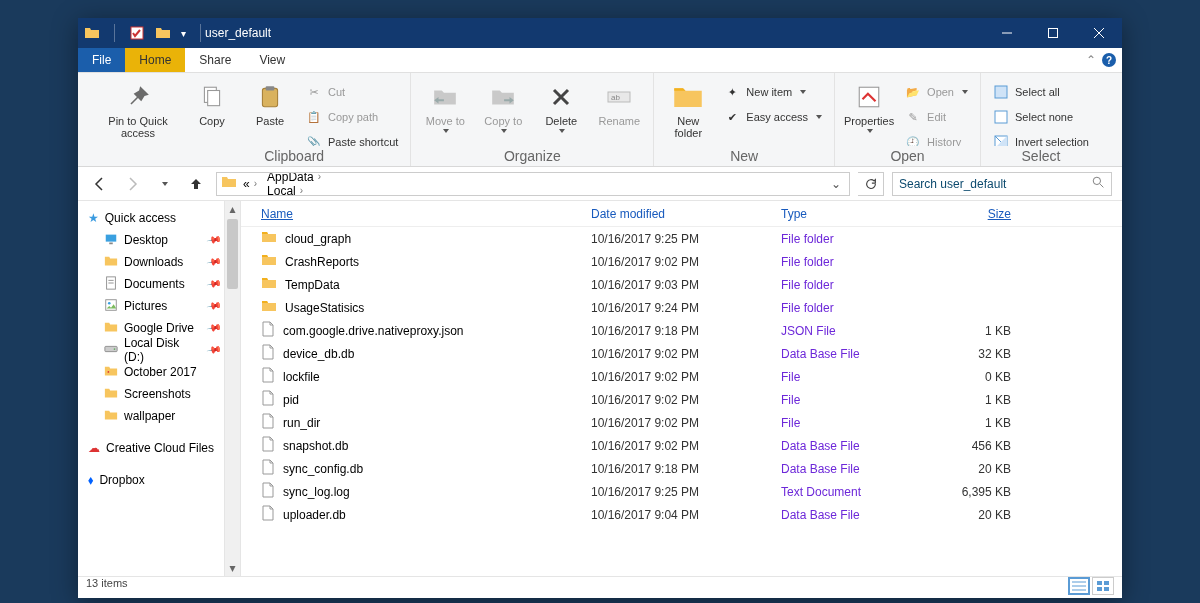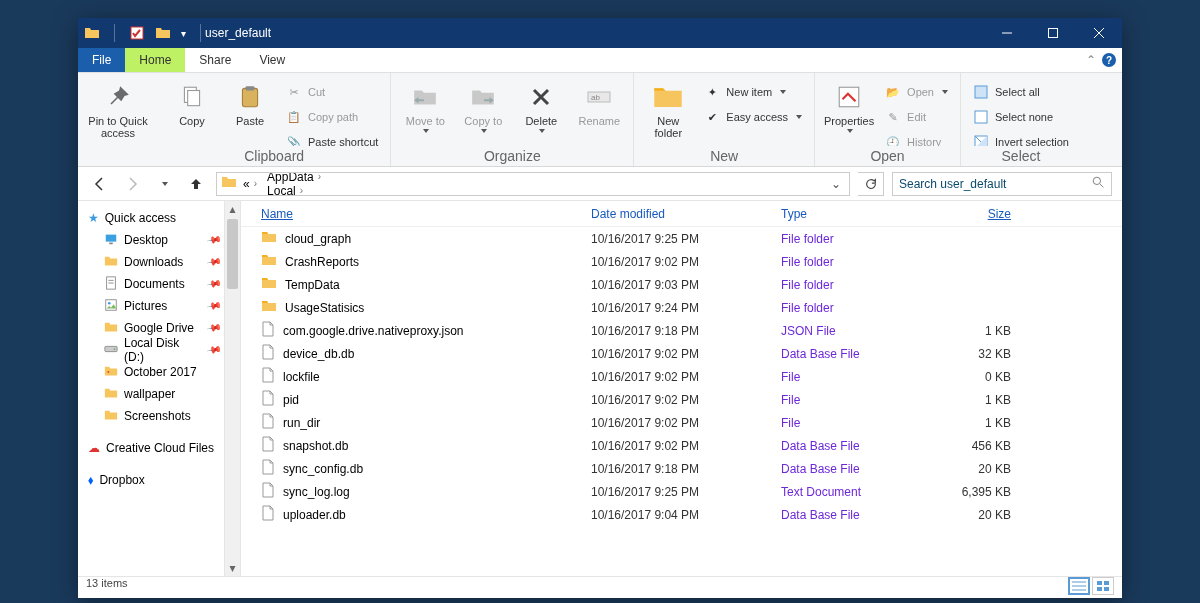--- a/index.html
+++ b/index.html
@@ -45,36 +45,36 @@
   border-bottom: 1px solid #e0e0e0;
 }
 .menutabs .tab {
   padding: 0 14px;
   display: flex;
   align-items: center;
   font-size: 12px;
   color: #333;
 }
 .menutabs .tab.file { background: #1b5eab; color: #fff; }
-.menutabs .tab.active { background: #bef264; }
+.menutabs .tab.active { background: #eab308; }
 .menutabs .spacer { flex:1; }
 .menutabs .collapse { padding: 0 6px; display:flex; align-items:center; color:#666; gap:6px;}
 .menutabs .helpicon { width:14px; height:14px; border-radius:50%; background:#1b5eab; color:#fff; display:flex; align-items:center; justify-content:center; font-size:10px; font-weight:bold;}
 
 .ribbon {
   height: 94px;
   background: #f5f6f7;
   display: flex;
   border-bottom: 1px solid #d8d8d8;
 }
 .rgroup { border-right: 1px solid #e3e3e3; padding: 4px 8px 2px 8px; display:flex; flex-direction:column; }
 .rgroup .body { flex:1; display:flex; align-items:flex-start; gap: 6px;}
 .rgroup .label { text-align:center; font-size: 14px; color:#666; padding-top:2px;}
 .rbigbtn { display:flex; flex-direction:column; align-items:center; width:52px; text-align:center; font-size:11px; color:#333; gap:2px; padding-top:4px;}
-.rbigbtn.wide { width: 64px; }
+.rbigbtn.wide { width: 64px; margin-left: 20px; }
 .rbigbtn .icn { width:32px; height:32px; display:flex; align-items:center; justify-content:center; }
 .rbigbtn.disabled { color:#999; }
 .rsmallcol { display:flex; flex-direction:column; gap:3px; padding-top:4px;}
 .rsmallbtn { display:flex; align-items:center; gap:6px; font-size:11px; color:#333; height:22px; padding:0 4px;}
 .rsmallbtn.disabled { color:#999; }
 .rsmallbtn .iw { width:16px; height:16px; display:flex; align-items:center; justify-content:center;}
 .caret-down { display:inline-block; width:0; height:0; border-left:3px solid transparent; border-right:3px solid transparent; border-top:4px solid #555; margin-left:2px; vertical-align:middle;}
 
 .addrrow {
   height: 34px;
@@ -475,27 +475,27 @@
             <span><svg width="14" height="14" viewBox="0 0 16 16">
                 <path class="svg-folder" d="M1 3h5l1 2h8v8H1z"></path>
                 <circle cx="5" cy="9" r="1" fill="#d33"></circle>
               </svg></span>
             <span>October 2017</span>
           </div>
           <div class="navitem">
             <span><svg width="14" height="14" viewBox="0 0 16 16">
                 <path class="svg-folder" d="M1 3h5l1 2h8v8H1z"></path>
               </svg></span>
+            <span>Screenshots</span>
+          </div>
+          <div class="navitem">
+            <span><svg width="14" height="14" viewBox="0 0 16 16">
+                <path class="svg-folder" d="M1 3h5l1 2h8v8H1z"></path>
+              </svg></span>
             <span>wallpaper</span>
-          </div>
-          <div class="navitem">
-            <span><svg width="14" height="14" viewBox="0 0 16 16">
-                <path class="svg-folder" d="M1 3h5l1 2h8v8H1z"></path>
-              </svg></span>
-            <span>Screenshots</span>
           </div>
         </div>
       <div style="height:10px;"></div>
       <div class="navgroup-title">
         <span style="color:#d33;">☁</span>
         <span>Creative Cloud Files</span>
       </div>
       <div style="height:10px;"></div>
       <div class="navgroup-title">
         <span style="color:#0061ff;">⬧</span>

